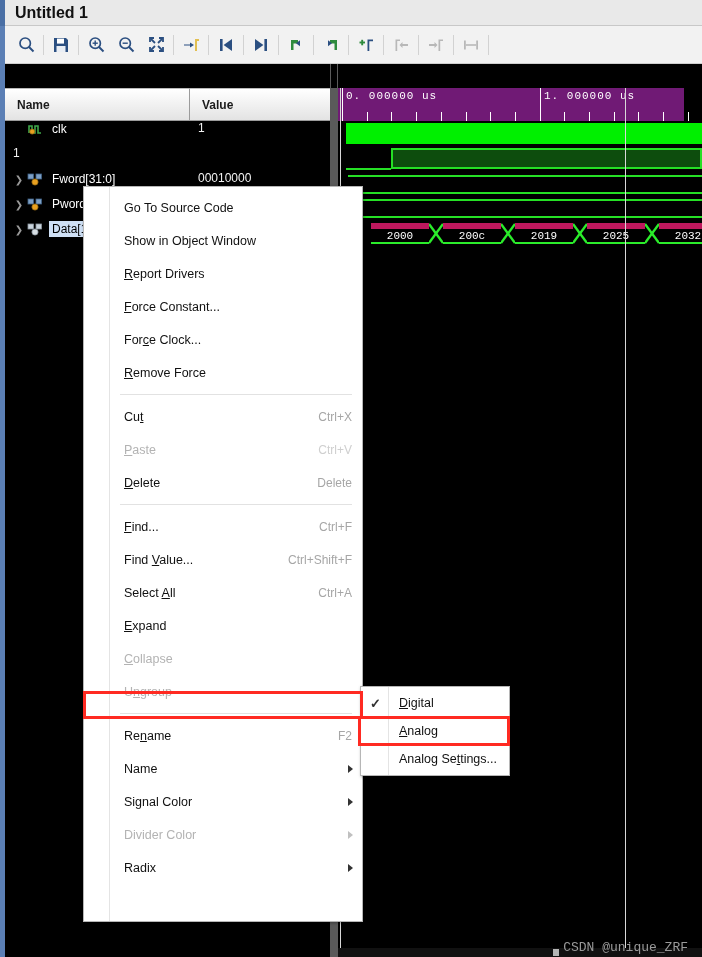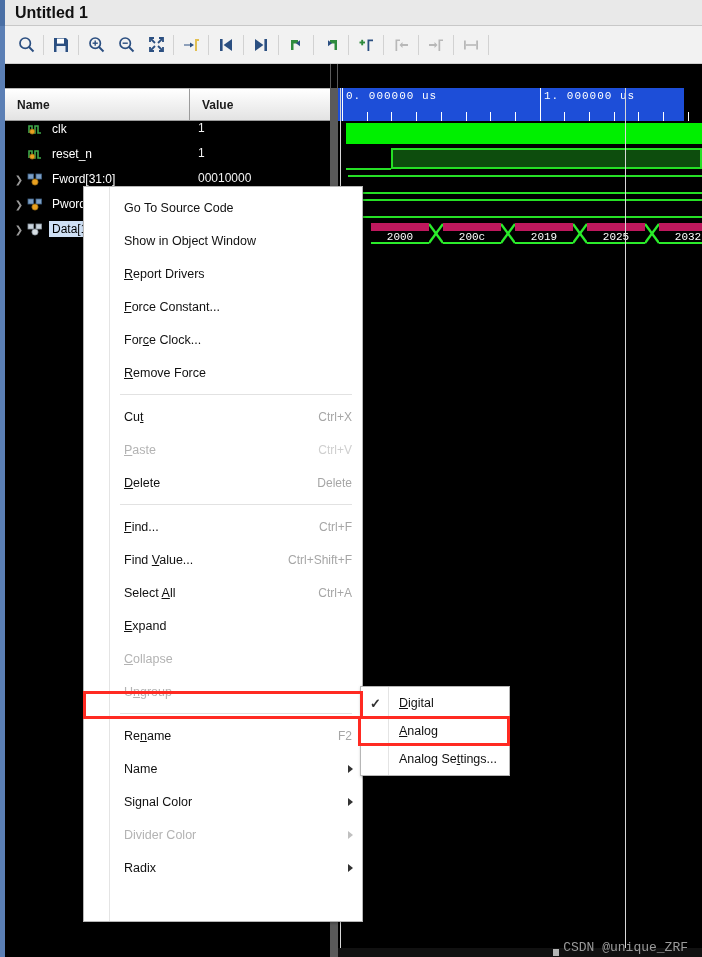--- a/index.html
+++ b/index.html
@@ -55,34 +55,34 @@
   .sig-rows{ position:absolute; left:0; top:57px; width:325px; bottom:0; }
   .sig-row{ height:25px; display:flex; align-items:flex-start; color:#fff; font-size:12px; }
   .sig-row.selected .nm{ background:#cfe0f5; color:#000; }
   .sig-nm-cell{ width:185px; display:flex; align-items:center; padding-left:6px; }
   .expander{ width:16px; text-align:center; color:#9a9a9a; font-size:10px; }
   .sig-icon{ width:18px; height:14px; margin-right:4px; display:inline-block; }
   .nm{ padding:1px 3px; white-space:nowrap; }
   .sig-val{ width:140px; padding-left:8px; color:#f2f2f2; white-space:nowrap; }
 
   
-  .ruler{ position:absolute; left:0; top:24px; right:18px; height:33px; background:#1d4ed8; }
+  .ruler{ position:absolute; left:0; top:24px; right:18px; height:33px; background:#701a75; }
   .ruler .tl{ position:absolute; top:2px; color:#fff; font-family:"Liberation Mono",monospace; font-size:11px; letter-spacing:1px; white-space:nowrap; }
   .ruler .major{ position:absolute; top:0; width:1px; height:33px; background:#fff; }
   .ruler .minor{ position:absolute; top:24px; width:1px; height:9px; background:#fff; }
 
   .wf-rows{ position:absolute; left:0; top:57px; right:0; bottom:0; }
   .wf-row{ position:relative; height:25px; }
   .wf-high{ position:absolute; left:8px; right:0; top:2px; height:21px; background:#00f000; }
   .wf-reset-lo{ position:absolute; left:8px; top:22px; width:45px; height:2px; background:#25e025; }
   .wf-reset-hi{ position:absolute; left:53px; right:0; top:2px; height:21px; background:#0d4d0d; border:2px solid #25e025; border-left:2px solid #25e025; }
   .wf-flat{ position:absolute; left:0; right:0; height:2px; background:#25e025; }
   .cursor{ position:absolute; top:0; bottom:0; width:1px; background:#d8d8d8; }
 
-  .bus{ position:absolute; top:2px; height:21px; border-top:8px solid #be185d; border-bottom:2px solid #2bec2b;
+  .bus{ position:absolute; top:2px; height:21px; border-top:6px solid #be185d; border-bottom:2px solid #2bec2b;
         color:#fff; font-family:"Liberation Mono",monospace; font-size:11px; display:flex; align-items:center; justify-content:center;
         background:#000; }
   .busx{ position:absolute; top:2px; width:14px; height:21px; }
 
   
   .ctx{
     position:absolute; left:83px; top:186px; width:280px;
     background:#fff; border:1px solid #b6b6b6; box-shadow:1px 1px 3px rgba(0,0,0,.35);
     padding:4px 0; z-index:40;
   }
@@ -268,28 +268,20 @@
               <span class="expander"></span>
               <span class="sig-icon"><svg width="16" height="14" viewBox="0 0 16 14">
                   <path d="M2 11V4h3v7h3V4h3v7h3" fill="none" stroke="#3fa84a" stroke-width="1.6"></path>
                   <circle cx="5.2" cy="9.6" r="2.5" fill="#e8a020" stroke="#9b6c12" stroke-width="0.8"></circle>
                 </svg></span>
               <span class="nm">clk</span>
             </div>
             <div class="sig-val">1</div>
           </div>
           <div class="sig-row">
-            <div class="sig-nm-cell">
-              <span class="expander"></span>
-              <span class="sig-icon"><svg width="16" height="14" viewBox="0 0 16 14">
-                  <path d="M2 11V4h3v7h3V4h3v7h3" fill="none" stroke="#3fa84a" stroke-width="1.6"></path>
-                  <circle cx="5.2" cy="9.6" r="2.5" fill="#e8a020" stroke="#9b6c12" stroke-width="0.8"></circle>
-                </svg></span>
-              <span class="nm">reset_n</span>
-            </div>
             <div class="sig-val">1</div>
           </div>
           <div class="sig-row">
             <div class="sig-nm-cell">
               <span class="expander">❯</span>
               <span class="sig-icon"><svg width="16" height="14" viewBox="0 0 16 14">
                   <rect x="1" y="2" width="5.5" height="5" fill="#7d9fc4" stroke="#3f6287" stroke-width="0.8"></rect>
                   <rect x="9" y="2" width="5.5" height="5" fill="#7d9fc4" stroke="#3f6287" stroke-width="0.8"></rect>
                   <circle cx="8" cy="10" r="3.1" fill="#e8a020" stroke="#9b6c12" stroke-width="0.8"></circle>
                 </svg></span>

